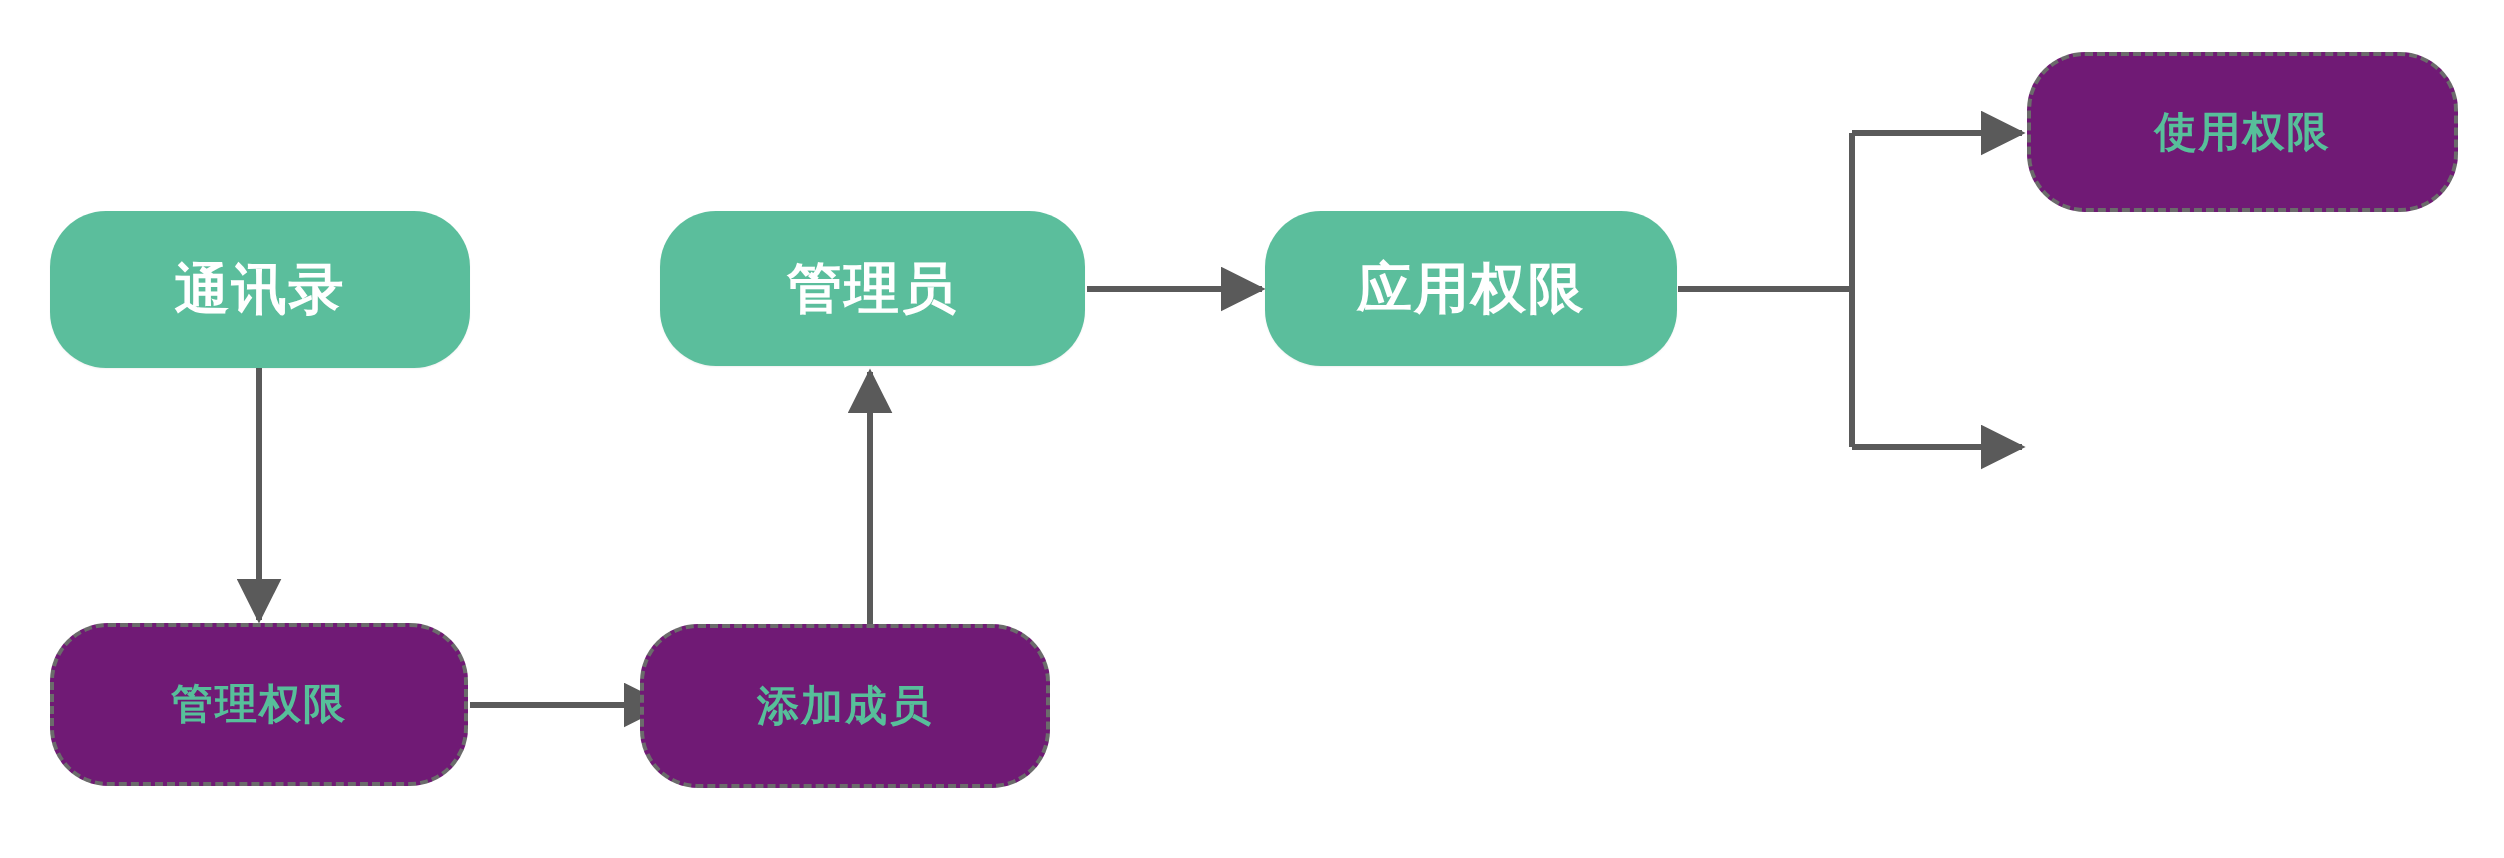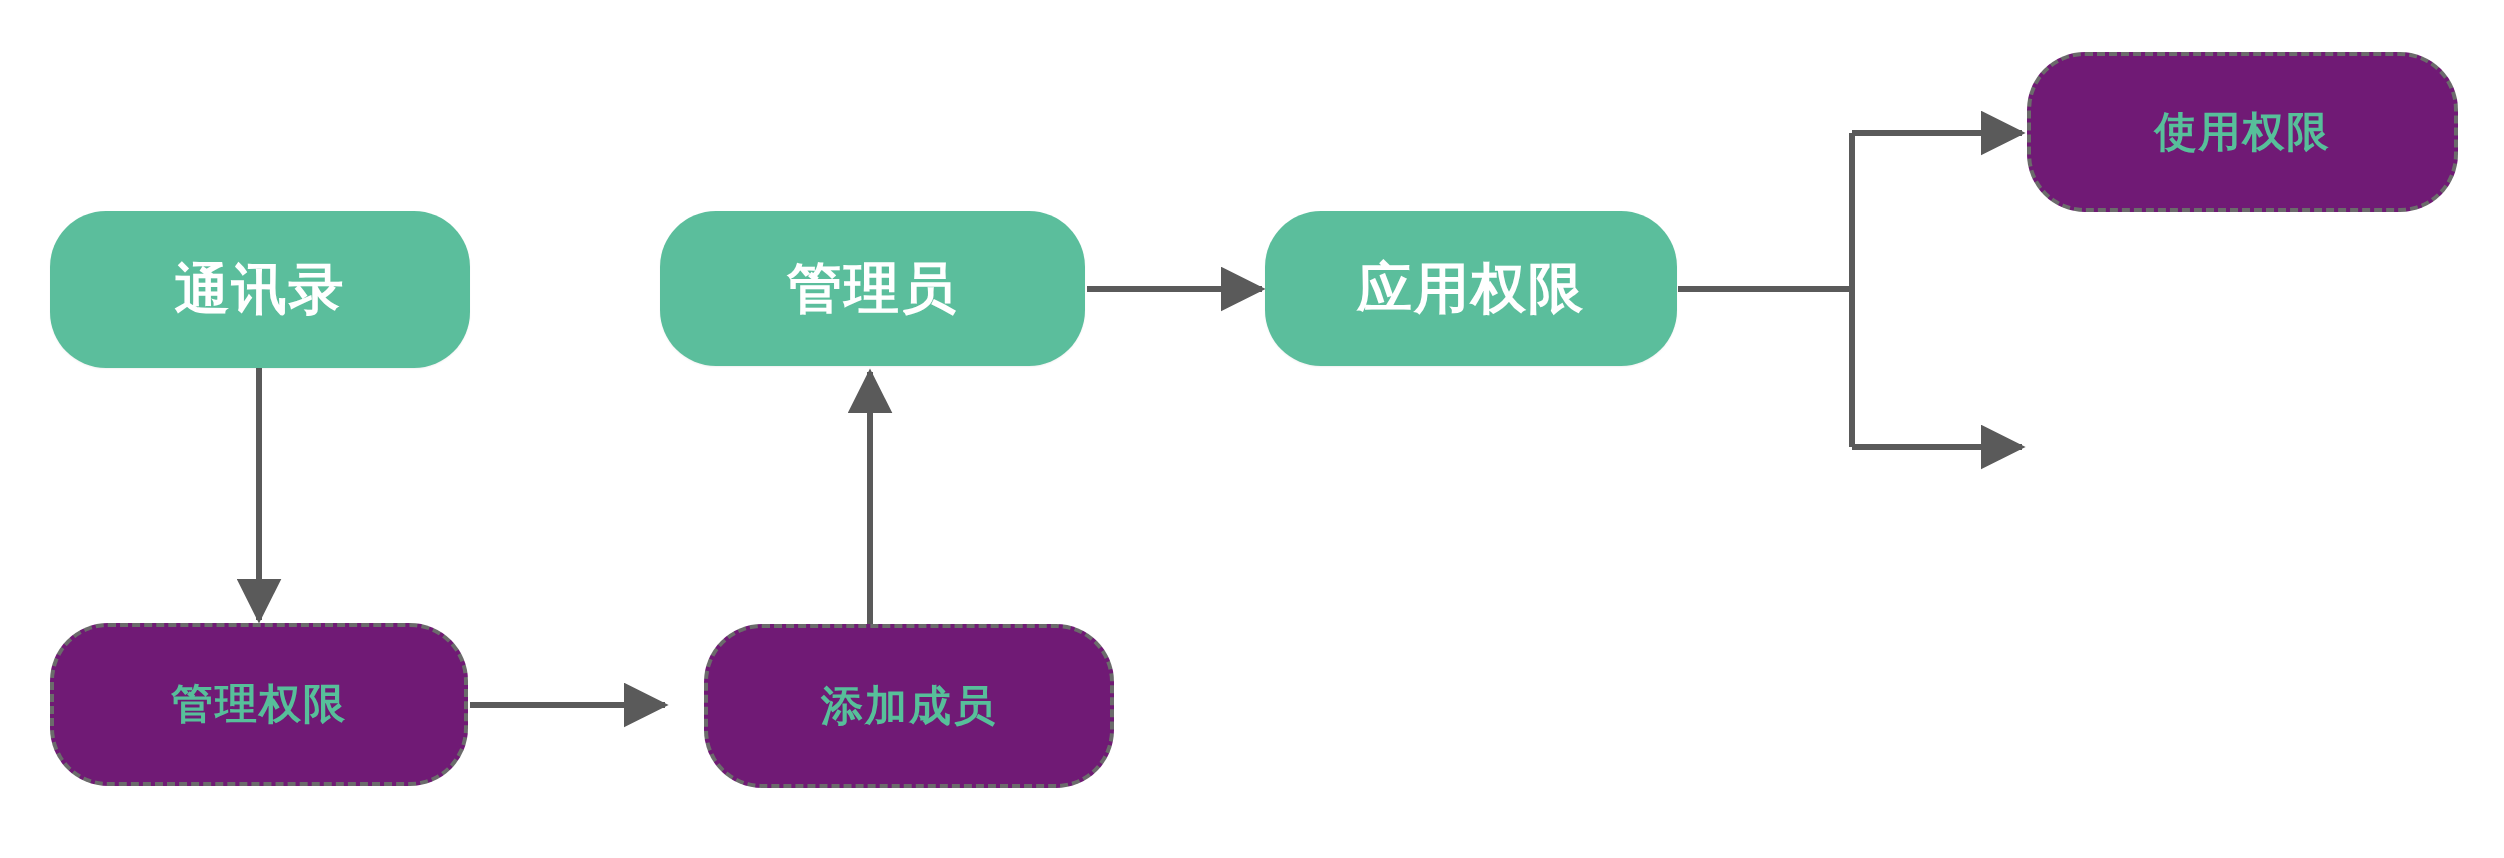--- a/index.html
+++ b/index.html
@@ -97,17 +97,17 @@
 
   <div class="node dashed" style="left:2027px;top:52px;width:431px;height:160px;">
     <span>使用权限</span>
   </div>
 
 
   <div class="node dashed" style="left:50px;top:623px;width:418px;height:163px;">
     <span>管理权限</span>
   </div>
 
-  <div class="node dashed" style="left:704px;top:624px;width:410px;height:164px;">
+  <div class="node dashed" style="left:640px;top:624px;width:410px;height:164px;">
     <span>添加成员</span>
   </div>
 
 </div>
 
 </body></html>

